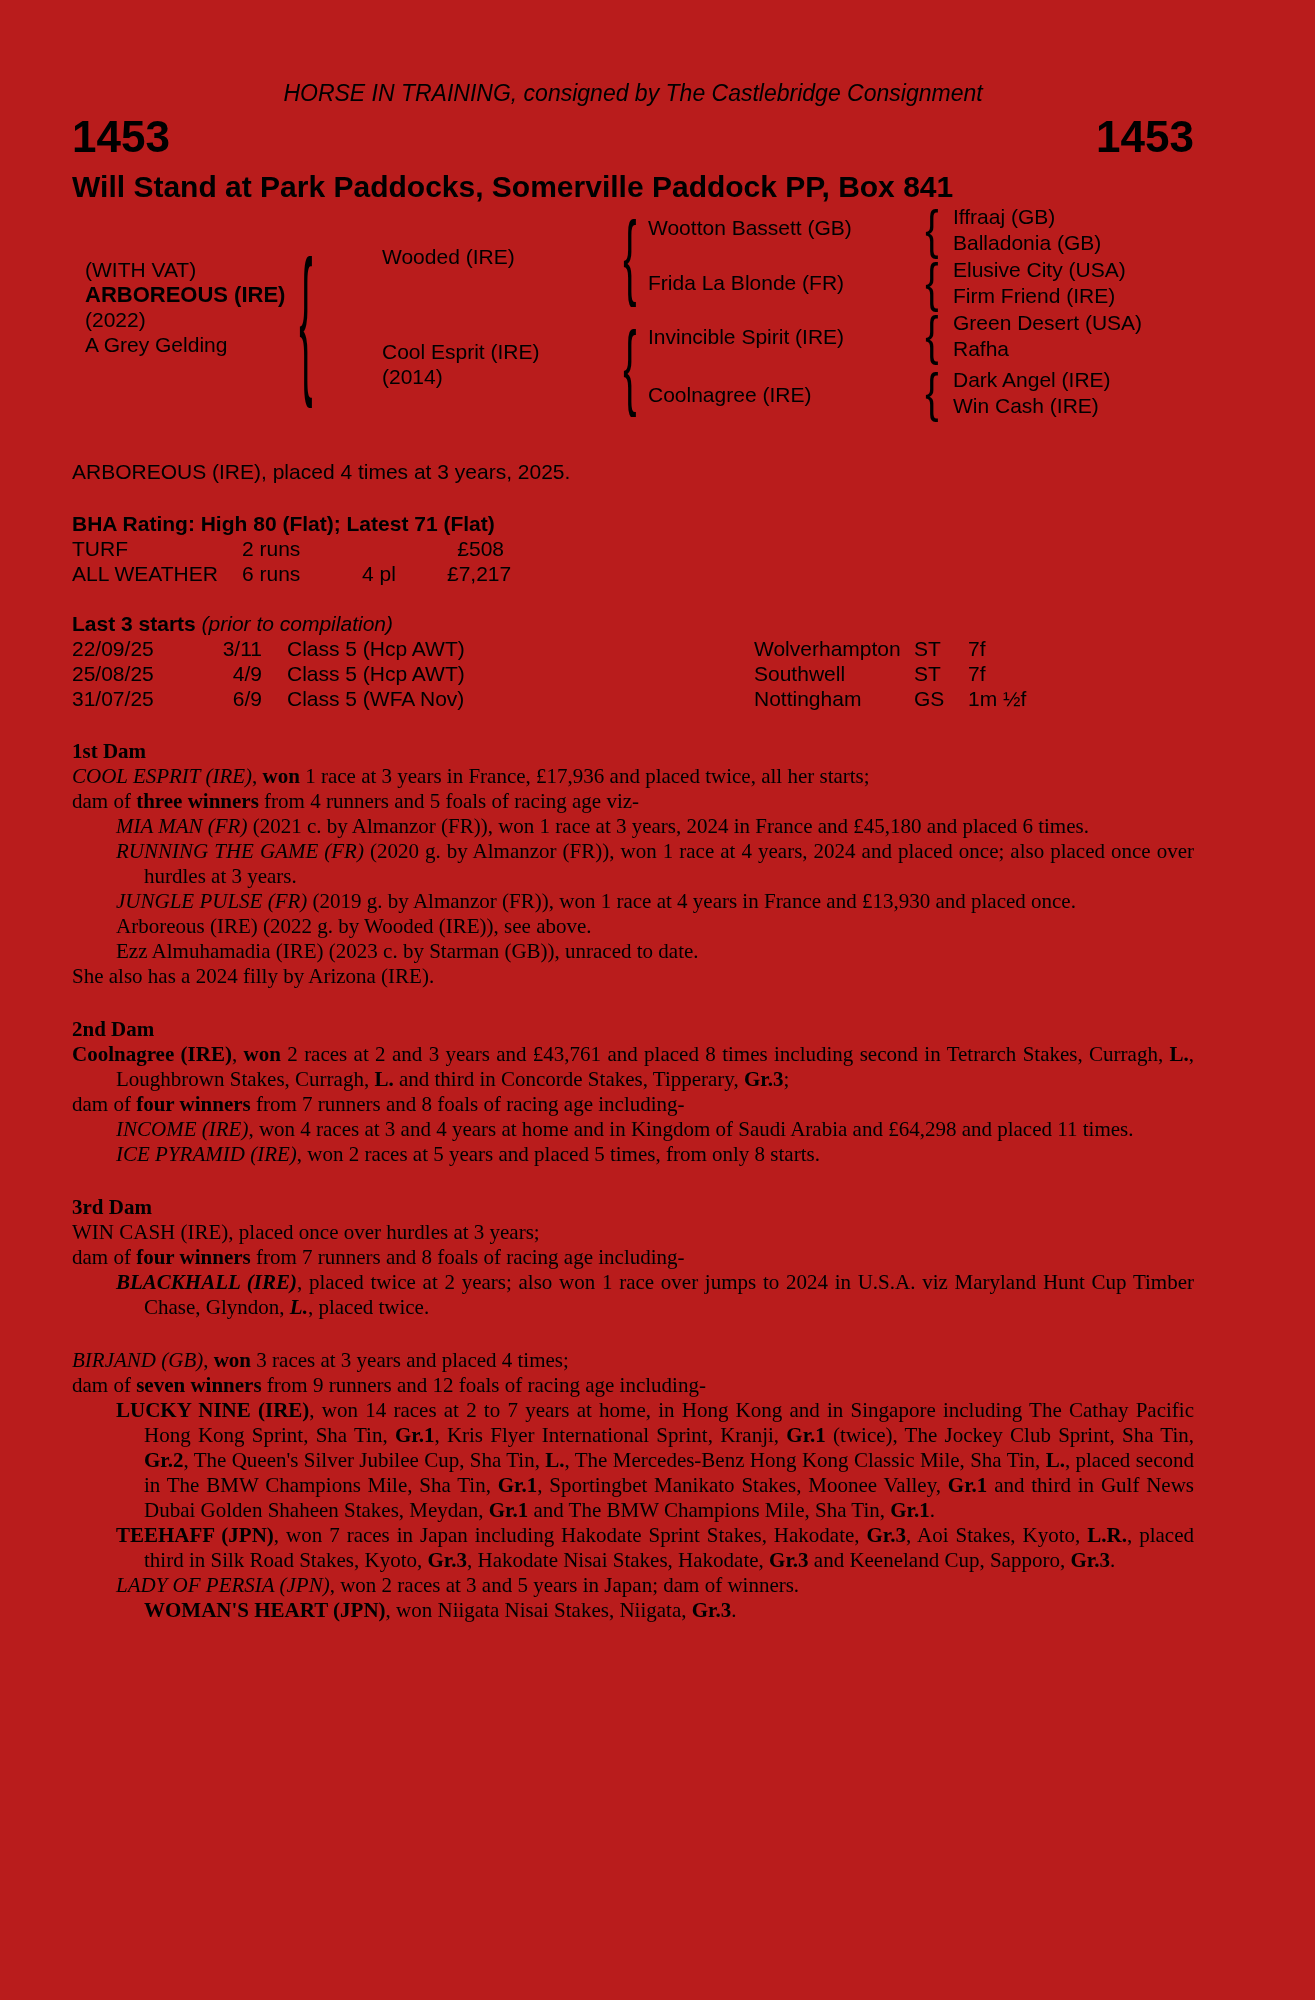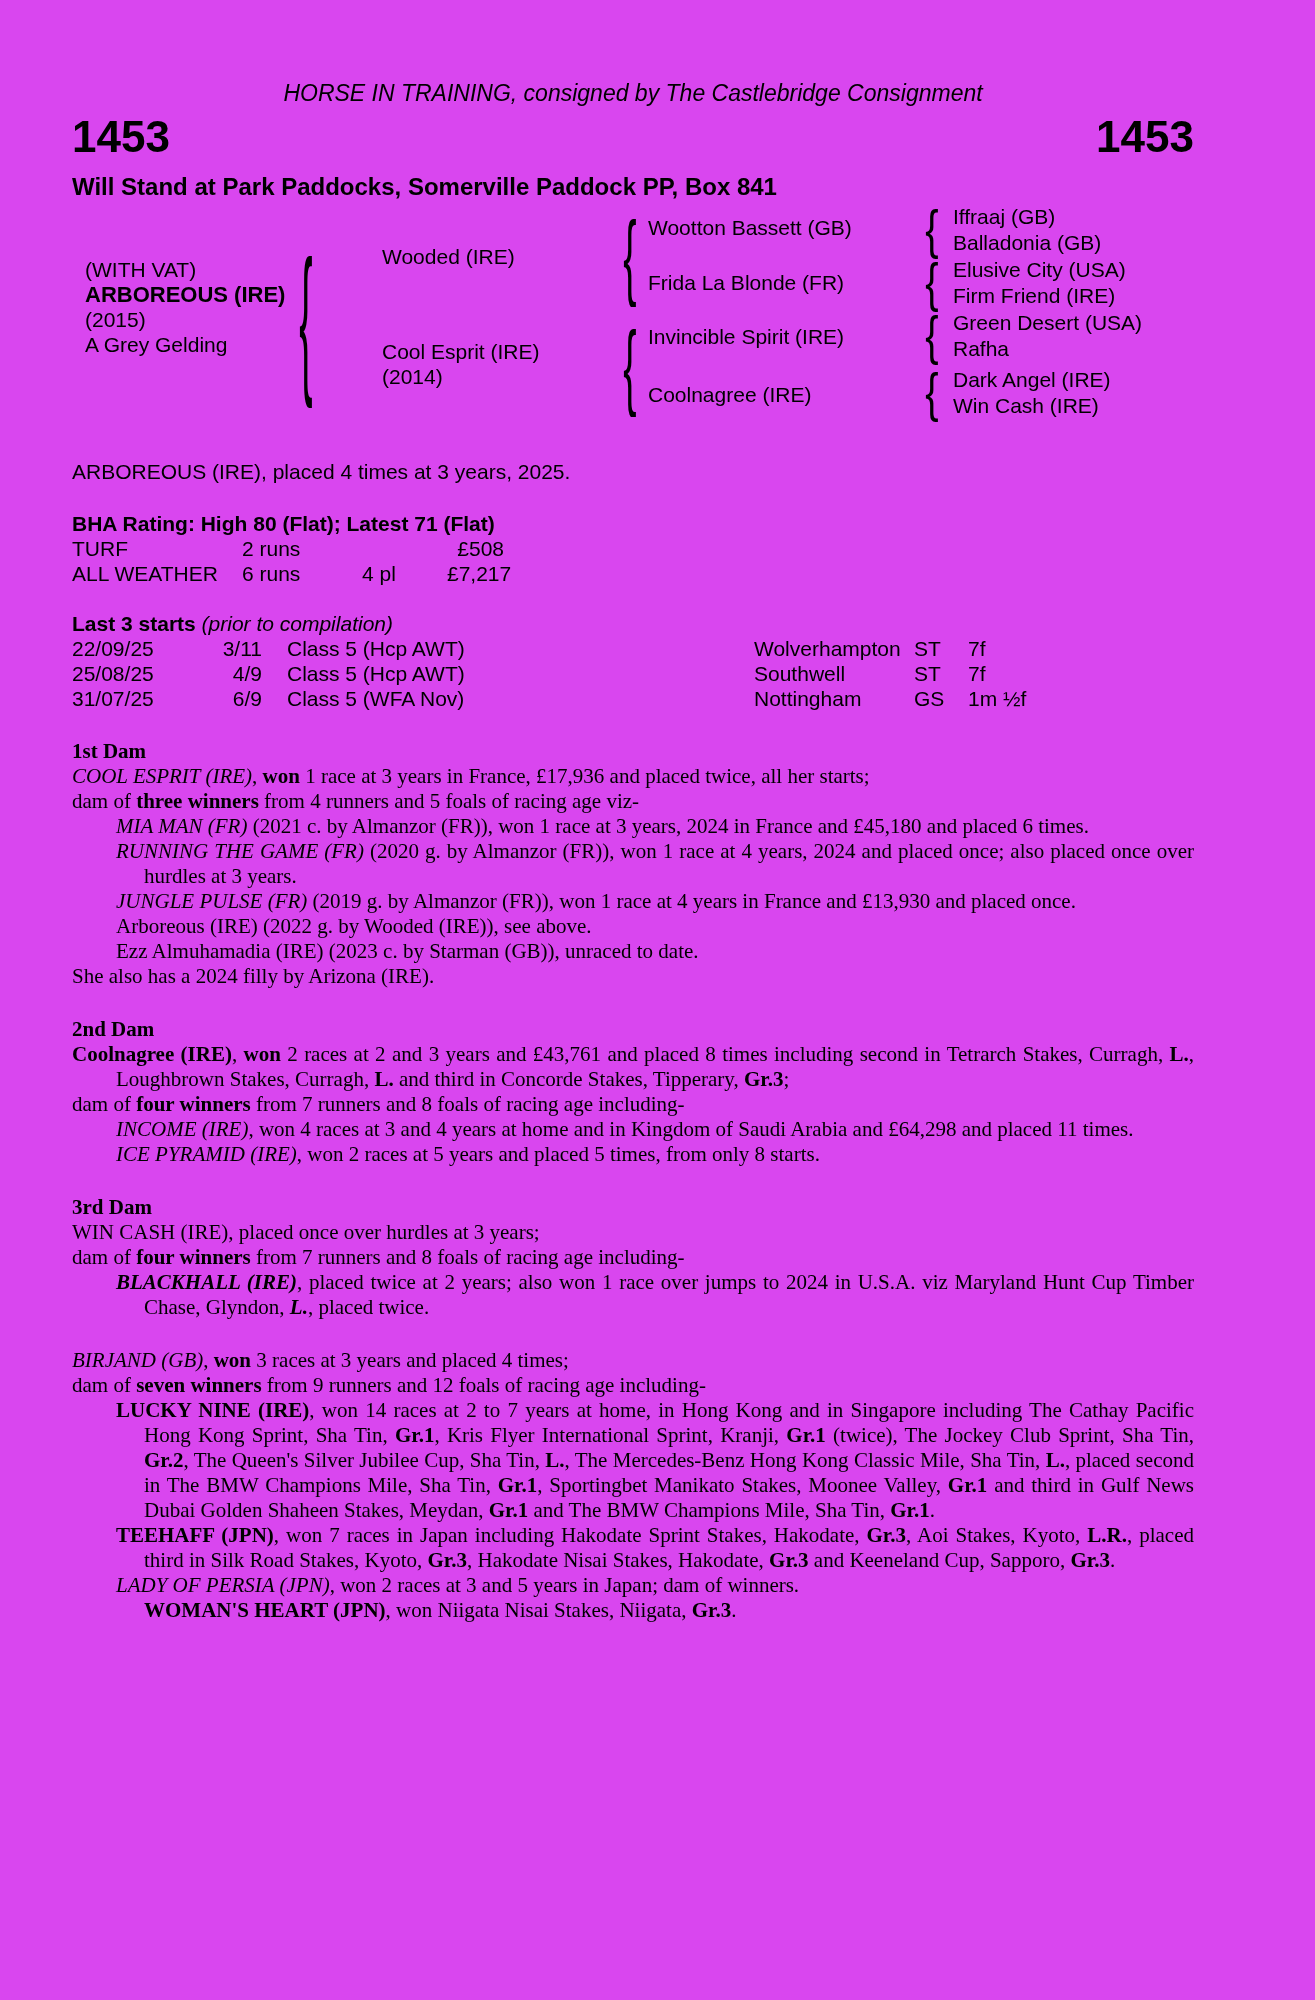--- a/index.html
+++ b/index.html
@@ -1,20 +1,20 @@
 <!DOCTYPE html>
 <html><head>
 <meta charset="utf-8">
 <style>
   html,body { margin:0; padding:0; background:#ffffff; }
   .page {
     position:relative;
     width:1315px;
     height:2000px;
-    background:#d946ef;
+    background:#b91c1c;
     color:#000;
     font-family:"Liberation Sans","DejaVu Sans",sans-serif;
     font-size:21px;
     overflow:hidden;
   }
   .content { position:absolute; left:72px; top:0; width:1122px; }
 
   .header-italic {
     margin-top:80px;
     text-align:center;
@@ -26,21 +26,21 @@
     display:flex;
     justify-content:space-between;
     margin-top:8px;
     font-weight:bold;
     font-size:44px;
     line-height:44px;
   }
   .stand {
     margin-top:14px;
     font-weight:bold;
-    font-size:24px;
+    font-size:30px;
     line-height:28px;
   }
 
   
   .pedigree { position:relative; height:232px; }
   .ped-info { position:absolute; left:13px; top:56px; line-height:25px; }
   .ped-horse-name { font-weight:bold; font-size:22px; }
   .ped-sire-name { position:absolute; left:310px; top:44px; }
   .ped-dam-block { position:absolute; left:310px; top:138px; line-height:25px; }
   .parent { position:absolute; left:576px; }
@@ -93,21 +93,21 @@
       <div>1453</div>
       <div>1453</div>
     </div>
 
     <div class="stand">Will Stand at Park Paddocks, Somerville Paddock PP, Box 841</div>
 
     <div class="pedigree">
       <div class="ped-info">
         <div>(WITH VAT)</div>
         <div class="ped-horse-name">ARBOREOUS (IRE)</div>
-        <div>(2015)</div>
+        <div>(2022)</div>
         <div>A Grey Gelding</div>
       </div>
 
       <div class="brace b-main">
           <span></span>
         </div>
 
       <div class="ped-sire-name">Wooded (IRE)</div>
       <div class="ped-dam-block">
         <div>Cool Esprit (IRE)</div>

